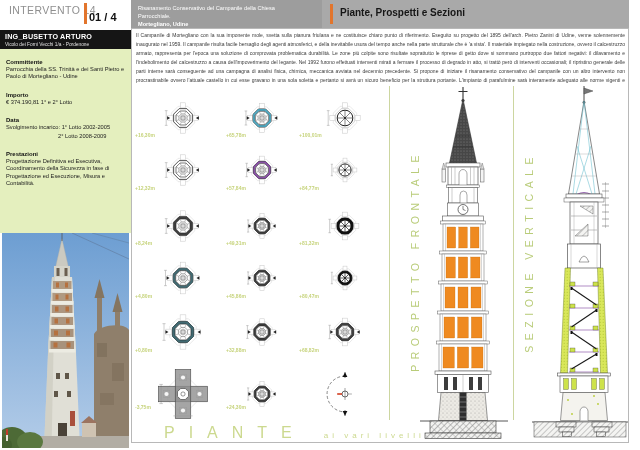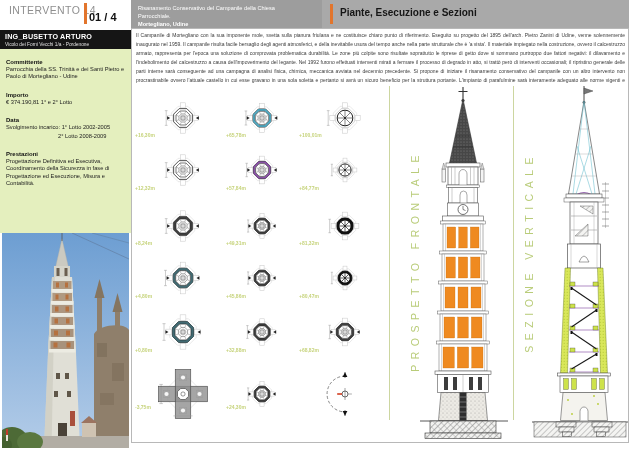--- a/index.html
+++ b/index.html
@@ -53,21 +53,21 @@
     <div class="ab hbar" style="left:84px;top:3px;height:21px;"></div>
     <span class="ab sheetno">01 / 4</span>
   </div>
   <div class="ab hdr-mid">
     <div>Risanamento Conservativo del Campanile della Chiesa</div>
     <div>Parrocchiale.</div>
     <div class="bold">Mortegliano, Udine</div>
   </div>
   <div class="ab hdr-right">
     <div class="ab hbar" style="left:8px;top:4px;height:20px;"></div>
-    <span class="ab sheet-title">Piante, Esecuzione e Sezioni</span>
+    <span class="ab sheet-title">Piante, Prospetti e Sezioni</span>
   </div>
 
   <div class="ab side-black">
     <div class="firm">ING_BUSETTO ARTURO</div>
     <div class="addr">Vicolo dei Forni Vecchi 1/a - Pordenone</div>
   </div>
   <div class="ab side-green">
     <div class="sec-label">Committente</div>
     <div class="sec-text">Parrocchia della SS. Trinità e dei Santi Pietro e Paolo di Mortegliano - Udine</div>
     <div class="sec-label sec-gap">Importo</div>
@@ -832,14 +832,18 @@
     <line x1="2" y1="338" x2="98" y2="338" stroke="#444" stroke-width="0.9"></line>
     <rect x="4" y="338" width="92" height="15" fill="url(#sHatch)" stroke="#444" stroke-width="0.5"></rect>
     <rect x="26" y="338" width="20" height="5" fill="url(#sHatch)" stroke="#333" stroke-width="0.5"></rect>
     <rect x="29" y="343" width="15" height="5" fill="url(#sHatch)" stroke="#333" stroke-width="0.5"></rect>
     <rect x="32.5" y="348" width="9" height="4.5" fill="url(#sHatch)" stroke="#333" stroke-width="0.5"></rect>
     <rect x="62" y="338" width="20" height="5" fill="url(#sHatch)" stroke="#333" stroke-width="0.5"></rect>
     <rect x="64" y="343" width="15" height="5" fill="url(#sHatch)" stroke="#333" stroke-width="0.5"></rect>
     <rect x="66.5" y="348" width="9" height="4.5" fill="url(#sHatch)" stroke="#333" stroke-width="0.5"></rect>
   </svg>
 
+  <div class="ab caption">
+    <span class="cap-main">PIANTE</span>
+    <span class="cap-sub">ai vari livelli</span>
+  </div>
 
 </div>
 
 </body></html>

